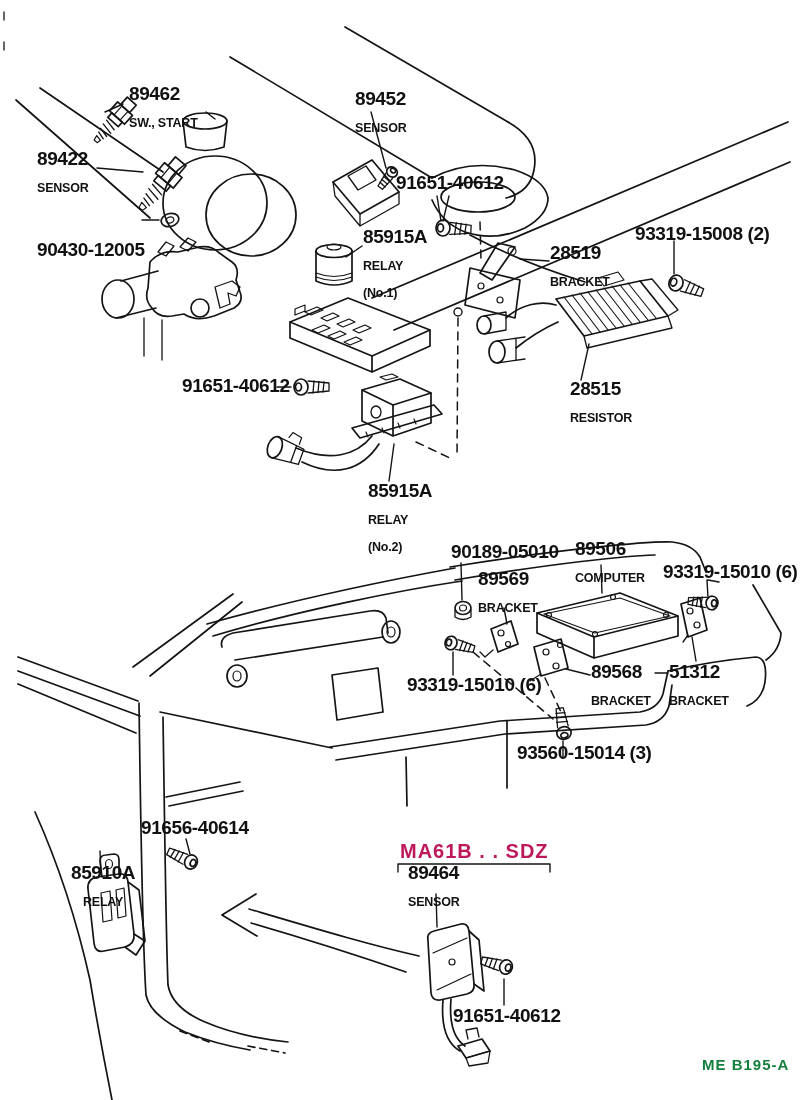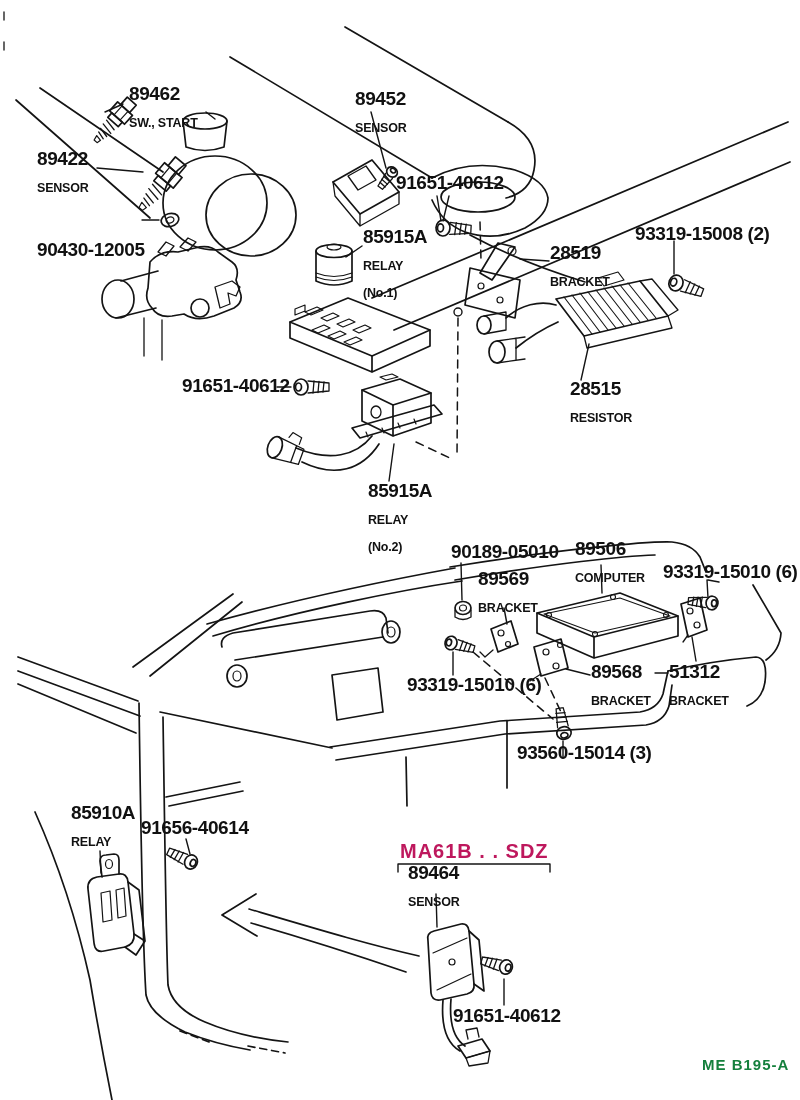--- a/index.html
+++ b/index.html
@@ -346,21 +346,21 @@
       <div class="lbl" style="left: 669px; top: 662px;">
         <span class="num">51312</span>
         <span class="cap">BRACKET</span>
       </div>
       <div class="lbl" style="left: 407px; top: 675px;">
         <span class="num">93319-15010 (6)</span>
       </div>
       <div class="lbl" style="left: 517px; top: 743px;">
         <span class="num">93560-15014 (3)</span>
       </div>
-      <div class="lbl" style="left: 71px; top: 803px;">
+      <div class="lbl" style="left: 71px; top: 863px; text-align: center;">
         <span class="num">85910A</span>
         <span class="cap">RELAY</span>
       </div>
       <div class="lbl" style="left: 141px; top: 818px;">
         <span class="num">91656-40614</span>
       </div>
       <div class="lbl" style="left: 408px; top: 863px;">
         <span class="num">89464</span>
         <span class="cap">SENSOR</span>
       </div>

